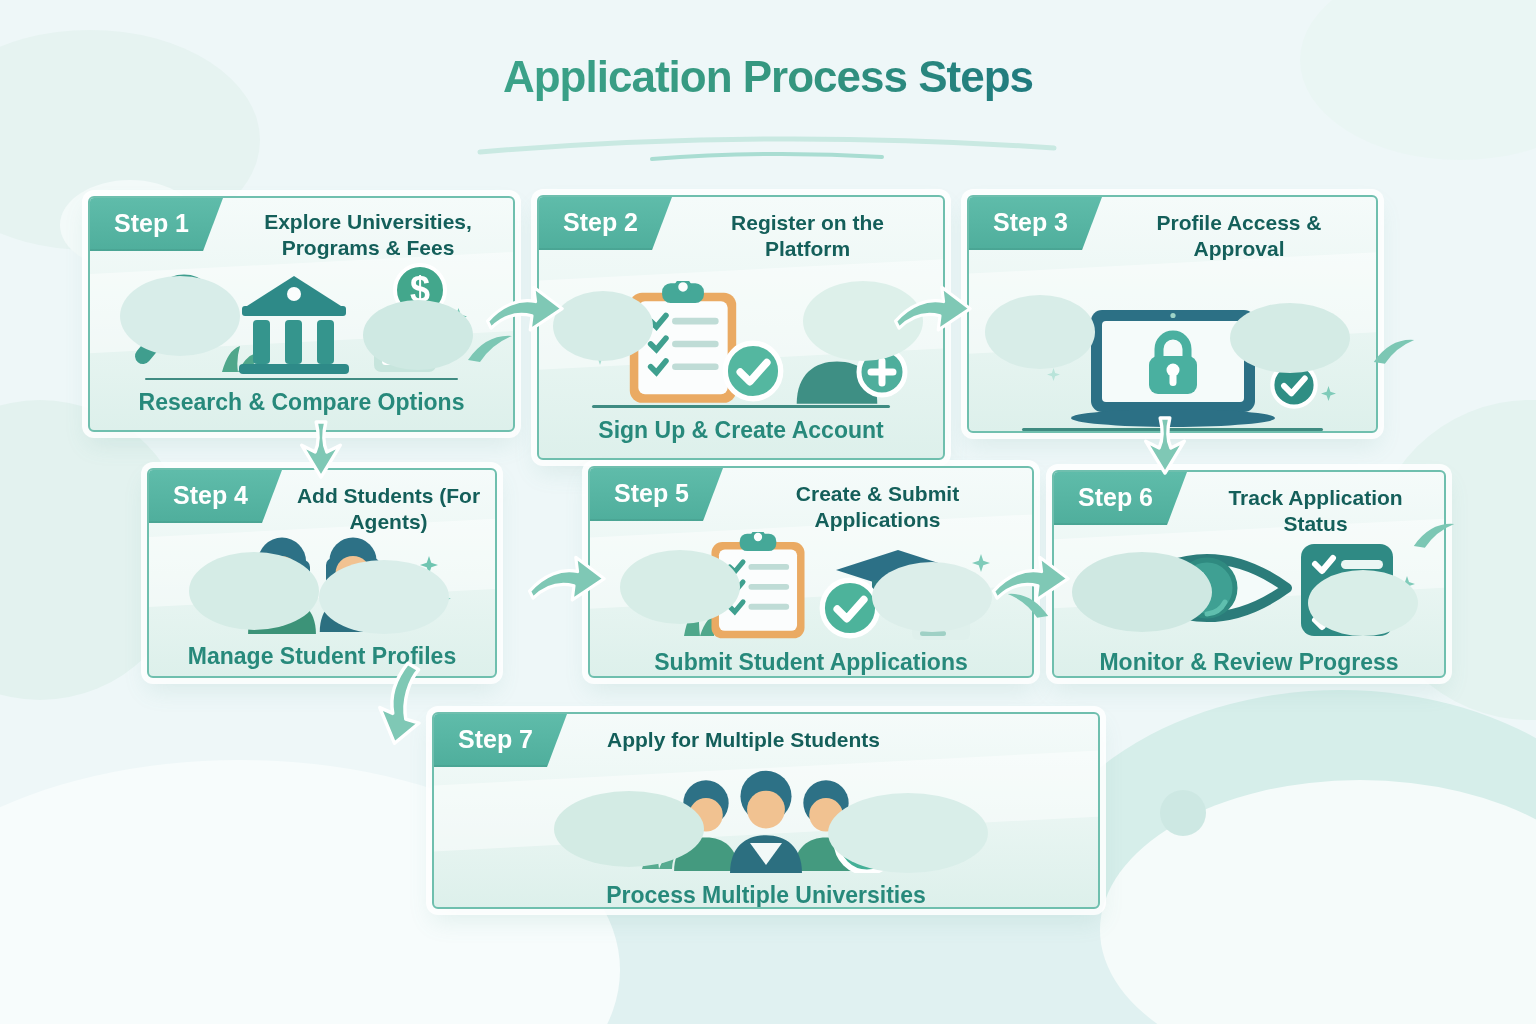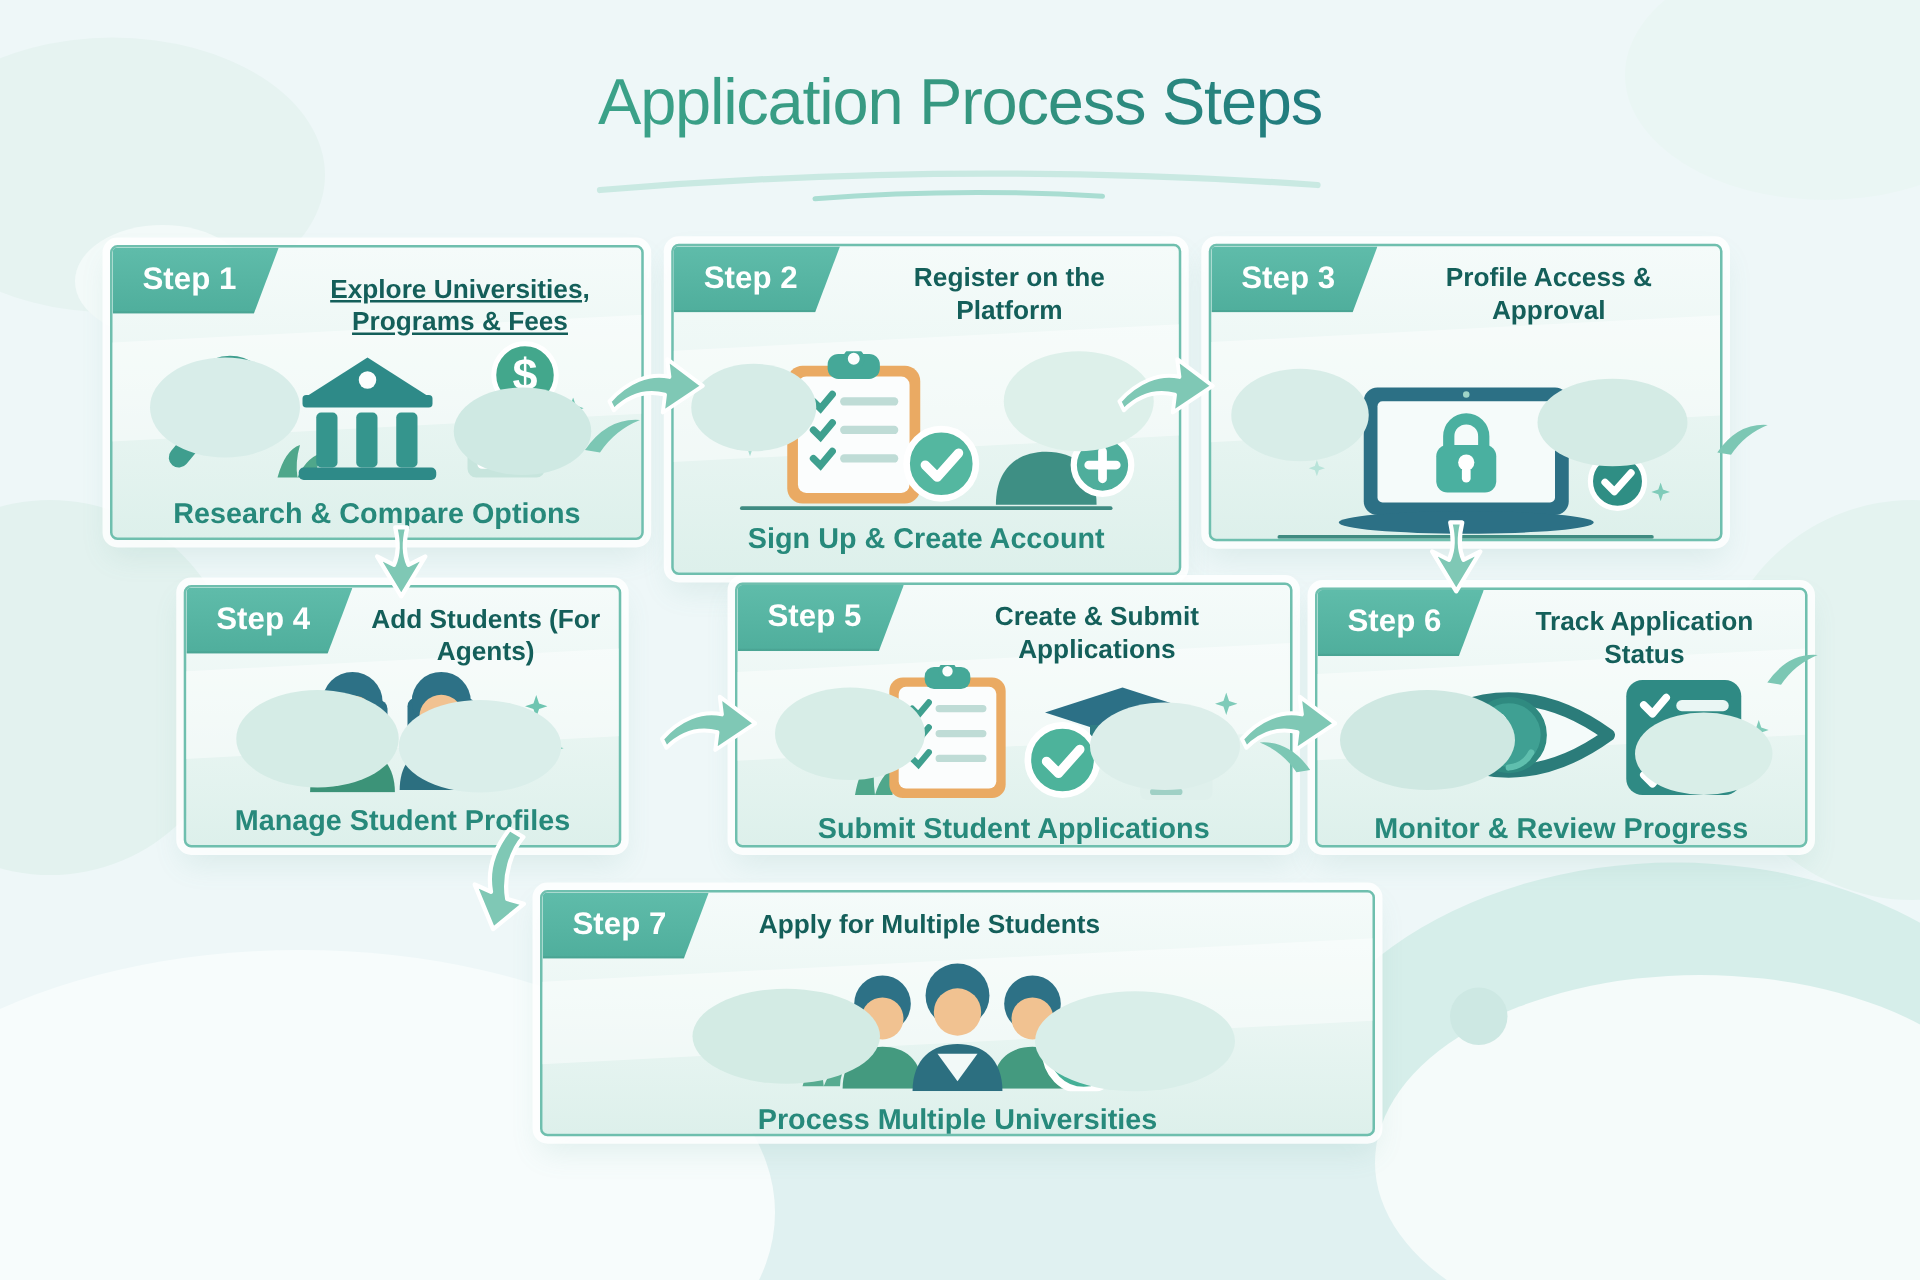--- a/index.html
+++ b/index.html
@@ -19,21 +19,21 @@
   .bg6 { left:1100px; top:780px; width:520px; height:300px; background:#f5fbfa; }
   .bg7 { left:1370px; top:400px; width:320px; height:320px; background:#e4f3f0; }
   .bg8 { left:1300px; top:-40px; width:320px; height:200px; background:#eaf6f4; }
   .bg9 { left:1160px; top:790px; width:46px;  height:46px;  background:#cde8e3; }
   .bg10{ left:60px;   top:180px; width:140px; height:90px;  background:#f3faf9; }
 
   
   .title-wrap { position:absolute; left:0; top:52px; width:100%; text-align:center; z-index:2; }
   .page-title {
     display:inline-block;
-    font-size:52px; font-weight:normal; letter-spacing:-1px;
+    font-size:44px; font-weight:bold; letter-spacing:-1px;
     background:linear-gradient(90deg,#3ba289 0%, #35967f 55%, #1f7a7e 100%);
     -webkit-background-clip:text; background-clip:text;
     -webkit-text-fill-color:transparent; color:transparent;
   }
   .title-swoosh { position:absolute; left:462px; top:126px; z-index:1; }
 
   
   .card {
     position:absolute; z-index:2;
     display:flex; flex-direction:column;
@@ -60,21 +60,21 @@
     background:linear-gradient(180deg,#5fbcaa,#4fae9c);
     color:#fff; font-size:25px; font-weight:bold;
     padding:11px 34px 13px 24px;
     clip-path:polygon(0 0, 100% 0, calc(100% - 20px) 100%, 0 100%);
     box-shadow:inset 0 -2px 0 rgba(0,0,0,0.05);
   }
   .head-title {
     flex:1; text-align:center; padding:13px 14px 0 4px;
     font-size:21px; font-weight:bold; color:#145f5a; line-height:1.22;
   }
-  .card1 .head-title { padding-top:21px; max-width:300px; margin:0 auto;text-decoration:underline; }
+  .card1 .head-title { padding-top:11px; max-width:300px; margin:0 auto; }
   .icon-zone { flex:1; position:relative; display:flex; align-items:flex-end; justify-content:center; z-index:1; }
   .zone-blob { position:absolute; border-radius:50%; }
   .base-line { height:3px; background:#2d8076; width:74%; margin:0 auto; border-radius:2px; position:relative; z-index:1; opacity:0.9; }
   .caption {
     text-align:center; padding:9px 6px 14px;
     font-size:23px; font-weight:bold; color:#27897b; position:relative; z-index:1;
   }
   .card7 .caption { padding-bottom:18px; }
 
   

